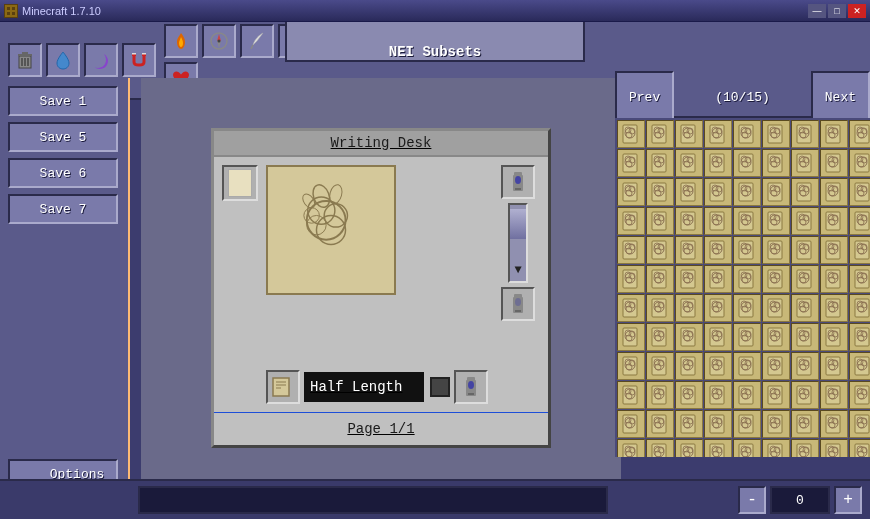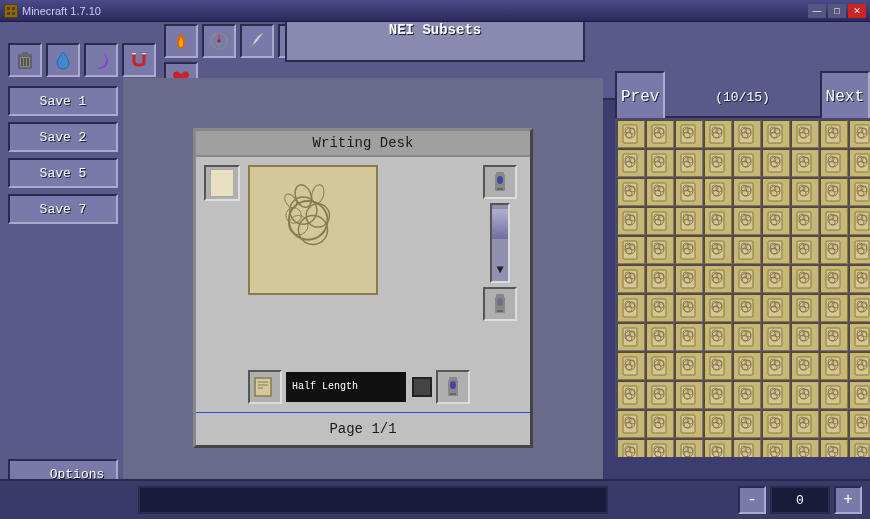--- a/index.html
+++ b/index.html
@@ -87,21 +87,21 @@
     #nei-header {
       position: absolute;
       left: 50%;
       transform: translateX(-50%);
       top: 0;
       width: 300px;
       height: 40px;
       background: #8a8ab0;
       border: 2px solid #2a2a4a;
       display: flex;
-      align-items: flex-start;
+      align-items: flex-end;
       justify-content: center;
       border-top: none;
     }
     #nei-header span {
       color: #ffffff;
       font-size: 14px;
       font-weight: bold;
       text-shadow: 1px 1px #1a1a3a;
     }
 
@@ -173,28 +173,29 @@
       align-items: center;
       justify-content: center;
       text-shadow: 1px 1px #1a1a3a;
       margin-top: auto;
       padding-left: 28px;
     }
 
     
     #center-panel {
       position: absolute;
-      left: 123px;
+      left: 141px;
       top: 78px;
       width: 480px;
       height: 419px;
       background: #6a6a8a;
       display: flex;
       align-items: center;
       justify-content: center;
+      text-decoration: underline;
     }
 
     
     #writing-desk {
       width: 340px;
       height: 320px;
       background: #c0c0c0;
       border: 3px solid #888888;
       border-right-color: #444444;
       border-bottom-color: #444444;
@@ -341,21 +342,21 @@
     #half-length-label-wrap {
       flex: 1;
       background: #111111;
       height: 30px;
       display: flex;
       align-items: center;
       padding: 0 6px;
     }
     #half-length-label {
       color: #ffffff;
-      font-size: 10px;
+      font-size: 14px;
       font-family: 'Courier New', monospace;
     }
     #half-length-toggle {
       width: 20px;
       height: 20px;
       background: #444;
       border: 2px solid #222;
       margin-left: 2px;
     }
     #half-length-ink {
@@ -387,27 +388,27 @@
       right: 0;
       width: 255px;
       height: 40px;
       display: flex;
       align-items: center;
       background: #5a5a8a;
       border-bottom: 2px solid #2a2a4a;
     }
     .nav-btn {
       height: 52px;
-      padding: 0 4px;
+      padding: 0 12px;
       background: #7a7aaa;
       border: 2px solid #2a2a4a;
       border-right-color: #aaaacc;
       border-bottom-color: #aaaacc;
       color: #ffffff;
-      font-size: 16px;
+      font-size: 13px;
       font-family: 'Courier New', monospace;
       cursor: pointer;
       display: flex;
       align-items: center;
       text-shadow: 1px 1px #1a1a3a;
     }
     #page-counter {
       flex: 1;
       text-align: center;
       color: #ffffff;
@@ -596,22 +597,22 @@
       </div>
     </div>
 
     <div id="nei-header">
       <span>NEI Subsets</span>
     </div>
   </div>
 
   <div id="left-sidebar">
     <div class="save-btn">Save 1</div>
-    <div class="save-btn">Save 2</div>
     <div class="save-btn">Save 5</div>
+    <div class="save-btn">Save 6</div>
     <div class="save-btn">Save 7</div>
     <div class="options-btn">Options</div>
   </div>
 
   <div id="center-panel">
 
     <div id="writing-desk">
       <div id="writing-desk-title">Writing Desk</div>
       <div id="writing-desk-body">
 

